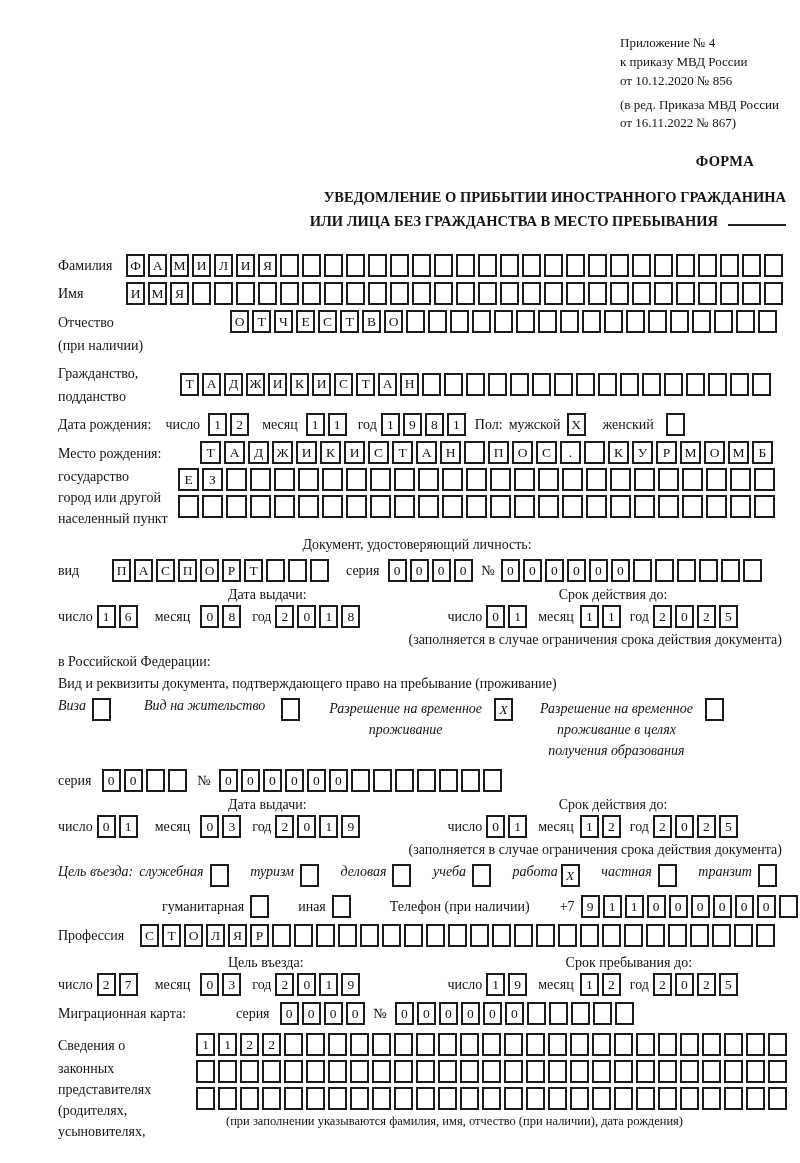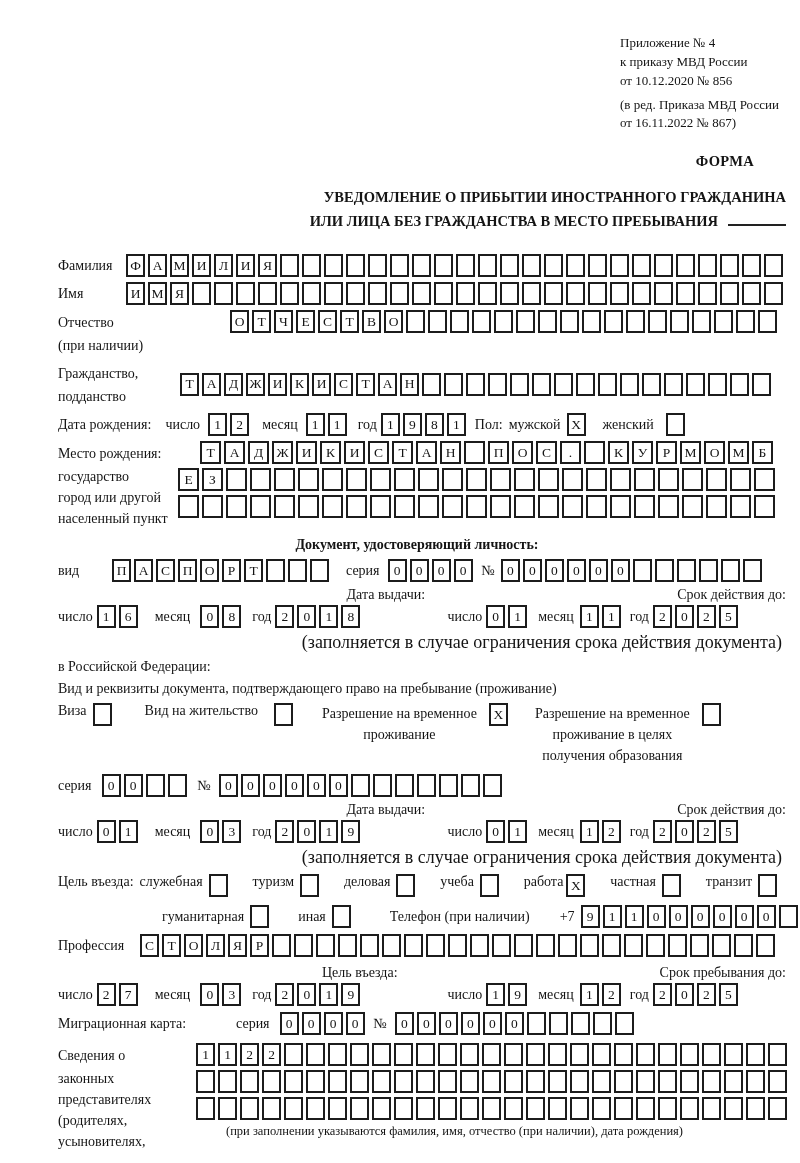--- a/index.html
+++ b/index.html
@@ -9,39 +9,39 @@
     padding:34px 14px 24px 58px; position:relative;
   }
   .ref-block { margin-left:562px; width:185px; font-size:13px; line-height:1.45; }
   .ref-block .amend { margin-top:5px; }
   .forma { text-align:right; padding-right:32px; font-weight:bold; font-size:14.5px; margin-top:20px; letter-spacing:0.3px; }
   .title { text-align:right; font-weight:bold; font-size:14.5px; line-height:1.65; margin-top:16px; margin-left:-20px; }
   .title-underline { display:inline-block; width:58px; border-bottom:2px solid #222; height:1px; margin-left:10px; vertical-align:baseline; }
   .section-title { font-weight:bold; font-size:14.2px; margin-top:26px; margin-left:-6px; }
   .form-body { margin-top:20px; }
   .row { display:flex; align-items:center; margin-bottom:5px; }
-  .row.tight { margin-bottom:2px;justify-content:flex-end; }
+  .row.tight { margin-bottom:2px; }
   .lbl { font-size:14px; white-space:nowrap; }
   .lblcol { display:flex; flex-direction:column; flex:0 0 auto; }
   .lblcol .lbl { line-height:21px; }
   .lblcol .lbl:first-child { line-height:25px; }
   .cellgroup { display:inline-flex; flex-wrap:nowrap; flex:0 0 auto; }
   .cell {
     box-sizing:border-box; flex:0 0 auto; width:19px; height:23px;
     border:2px solid #1c1c1c; margin-right:3px; background:#fff;
     display:inline-flex; align-items:center; justify-content:center;
     font-size:13.5px; font-family:"Liberation Serif", serif;
   }
   .wide .cell { width:21px; }
   .checkbox { margin-left:6px; }
   .cellcol > .cellgroup { display:flex; margin-bottom:4px; }
-  .doc-header { text-align:center; font-weight:bold; font-size:14px; margin:8px 0 6px -10px; }
-  .note { font-size:18px; text-align:right; padding-right:4px; margin:-1px 0 6px 0; }
+  .doc-header { text-align:center; font-weight:normal; font-size:14px; margin:8px 0 6px -10px; }
+  .note { font-size:14px; text-align:right; padding-right:4px; margin:-1px 0 6px 0; }
   .plain { font-size:14px; margin-bottom:6px; }
-  .cb-item { display:flex; align-items:flex-start; }
+  .cb-item { display:flex; align-items:flex-start;font-style:italic; }
   .cb-label-multi { text-align:center; font-size:14px; line-height:1.5; }
   .purpose-row { justify-content:space-between; padding-right:6px; }
   .gnote { font-size:12.5px; margin-left:160px; margin-top:2px; }
 </style>
 </head>
 <body>
 
 <div class="page">
 
   <div class="ref-block">

